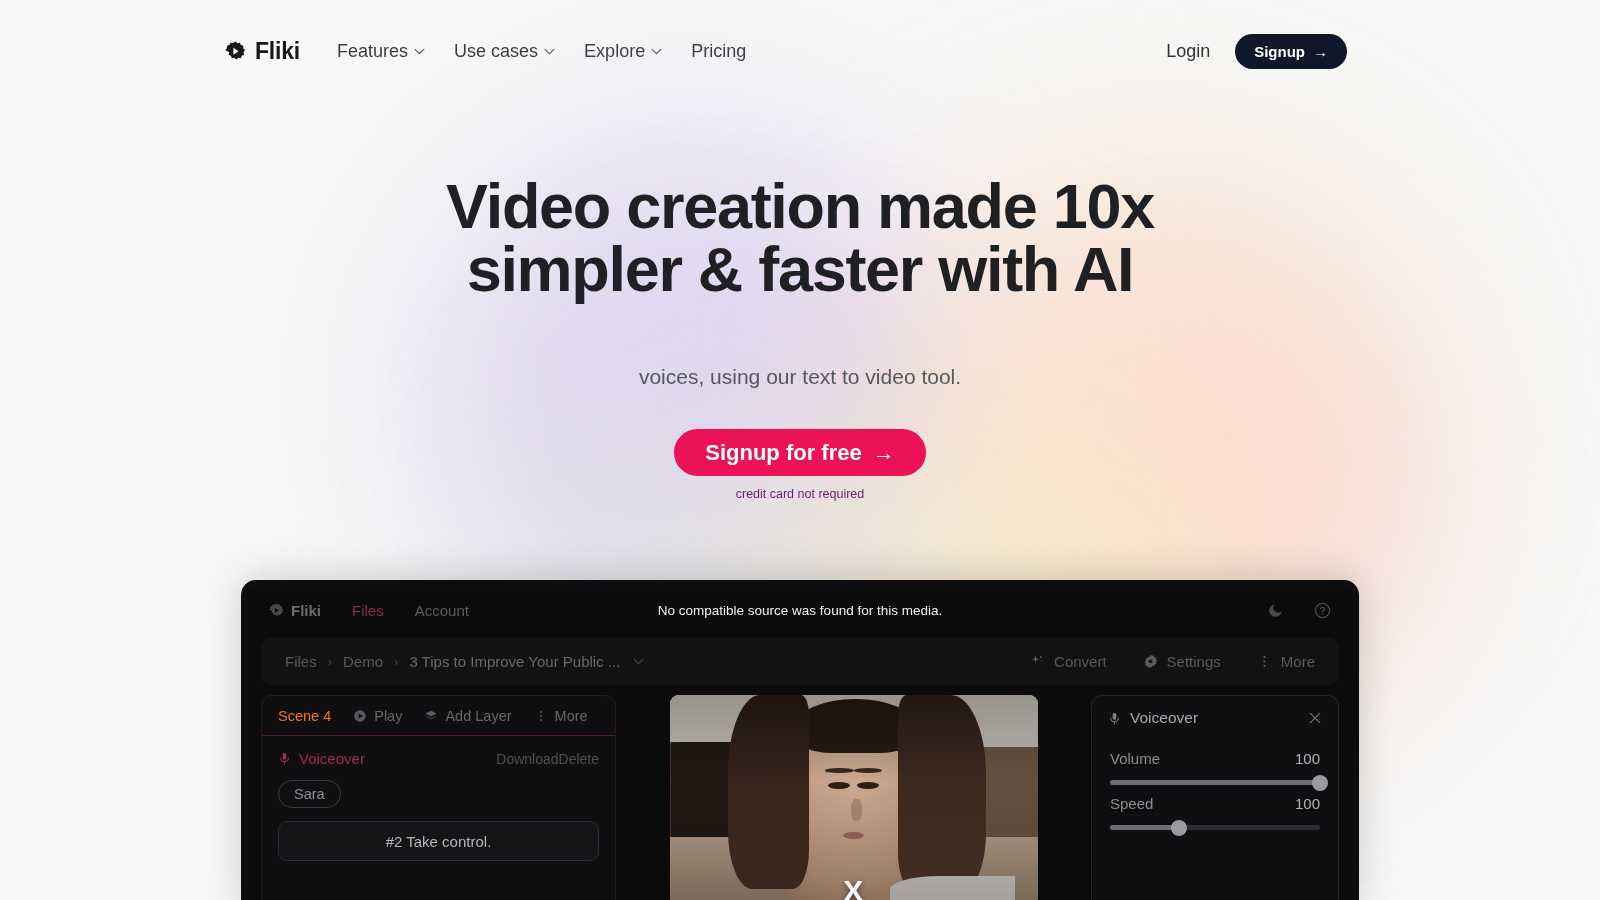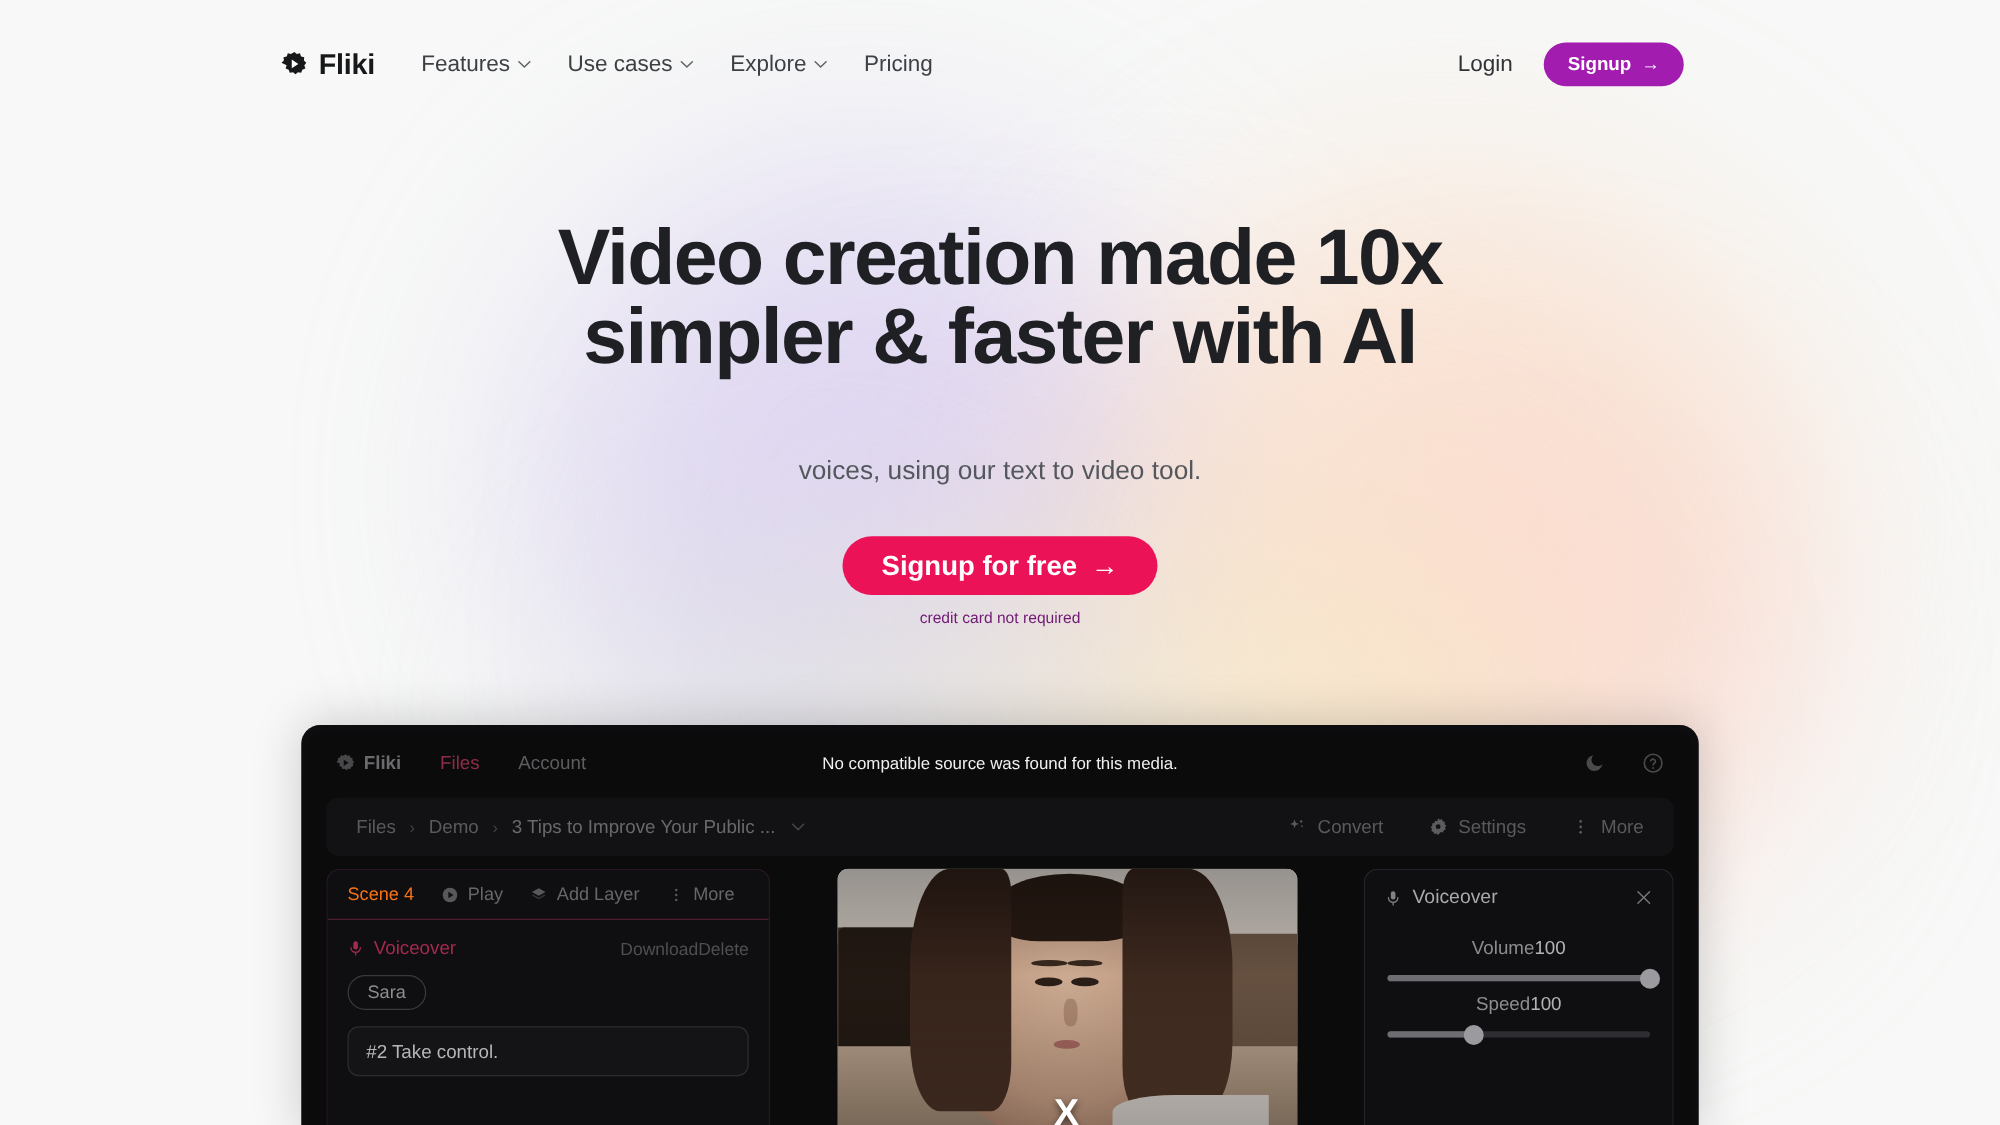--- a/index.html
+++ b/index.html
@@ -36,21 +36,21 @@
     font-size:18px; color:#3c3f44; cursor:pointer; white-space:nowrap;
   }
   .chev { width:11px; height:7px; display:block; opacity:.8; }
   .nav-right {
     margin-left:auto; margin-right:253px;
     display:flex; align-items:center; gap:25px;
   }
   .login-link { font-size:18px; color:#2f3237; cursor:pointer; }
   .signup-btn {
     display:flex; align-items:center; gap:8px;
-    background:#a21caf; color:#fff; font-size:15px; font-weight:700;
+    background:#0f172a; color:#fff; font-size:15px; font-weight:700;
     padding:0 19px; height:35px; border-radius:999px;
     border:none; cursor:pointer; white-space:nowrap;
   }
   .signup-btn .arr { font-size:15px; line-height:1; }
 
   
   .hero { position:absolute; top:0; left:0; width:1600px; text-align:center; z-index:10; }
   .hero-title {
     margin-top:175px;
     font-size:63px; line-height:1.0; font-weight:700;
@@ -142,21 +142,21 @@
   .vo-action { font-size:14px; color:#4f4f52; cursor:pointer; }
   .voice-chip {
     display:inline-block; margin:13px 0 0 16px;
     padding:5px 15px; border:1px solid #3a3a3e; border-radius:999px;
     font-size:14.5px; color:#8d8d91; cursor:pointer;
   }
   .script-box {
     margin:13px 16px 0 16px; height:40px;
     background:#141416; border:1px solid #2c2c30; border-radius:9px;
     display:flex; align-items:center; padding:0 14px;
-    font-size:15px; color:#b6b6ba;
+    font-size:15px; color:#b6b6ba;justify-content:center;
   }
 
   
   .video-col { flex:1; display:flex; justify-content:center; min-width:0; }
   .video-frame {
     width:368px; border-radius:9px 9px 0 0; overflow:hidden;
     position:relative; background:#1a1412;
   }
   .video-still { position:absolute; inset:0; }
   .v-bg { position:absolute; inset:0; background:linear-gradient(175deg,#cdc5be 0%,#b9aea4 32%,#9d8e80 60%,#7a6a5c 100%); }
@@ -195,21 +195,21 @@
     border:1px solid #242428; border-bottom:none;
     overflow:hidden;
   }
   .vo-panel-head {
     height:44px; display:flex; align-items:center; padding:0 16px;
   }
   .vo-panel-title { display:flex; align-items:center; gap:9px; font-size:15.5px; color:#a9a9ad; }
   .vo-panel-title svg { width:13px; height:15px; display:block; opacity:.75; }
   .vo-close { margin-left:auto; width:14px; height:14px; opacity:.55; cursor:pointer; }
   .slider-block { padding:10px 18px 0 18px; }
-  .slider-top { display:flex; align-items:center; justify-content:center; }
+  .slider-top { display:flex; align-items:center; justify-content:space-between;text-decoration:underline; }
   .slider-label { font-size:15px; color:#8d8d91; }
   .slider-value { font-size:15px; color:#b3b3b7; }
   .slider-track {
     margin-top:13px; height:5px; border-radius:999px;
     background:#2e2e32; position:relative;
   }
   .slider-fill { position:absolute; left:0; top:0; bottom:0; background:#6d6d72; border-radius:999px; }
   .slider-thumb {
     position:absolute; top:50%; width:16px; height:16px; border-radius:50%;
     background:#9a9a9f; transform:translate(-50%,-50%); cursor:pointer;

